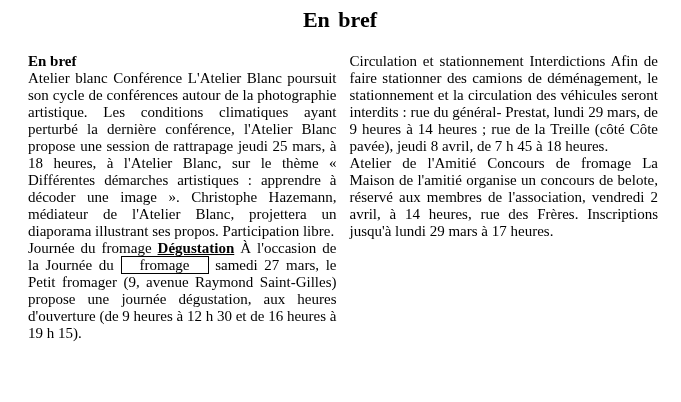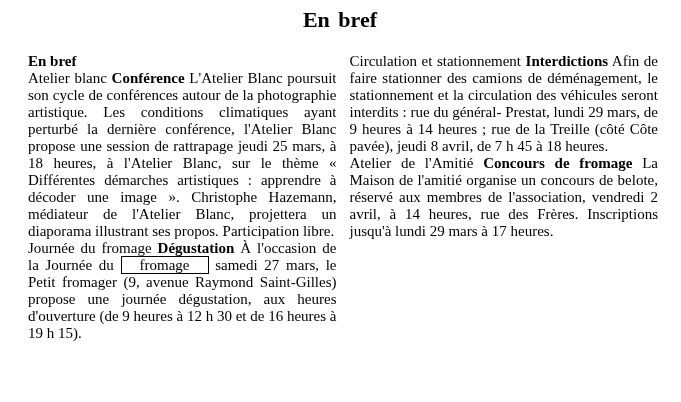--- a/index.html
+++ b/index.html
@@ -45,22 +45,22 @@
     font-size: 15px;
     line-height: 17px;
   }
   .news-item {
     margin: 0;
     font-size: 15px;
     line-height: 17px;
     text-align: justify;
   }
   .seg-normal {}
-  .seg-bold { font-weight: bold; }
-  .seg-bold-underline { font-weight: bold; }
+  .seg-bold { font-weight: normal; }
+  .seg-bold-underline { font-weight: bold; text-decoration: underline; }
   .seg-boxed {
     border: 1px solid #000000;
     padding: 0 18px;
   }
 </style>
 </head>
 <body>
 
 <div class="page">
   <h1 class="page-title">En bref</h1>

